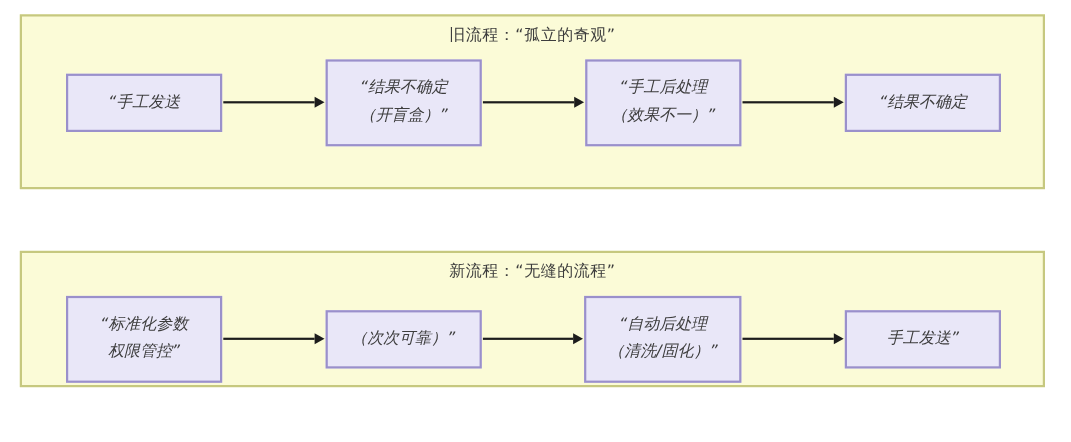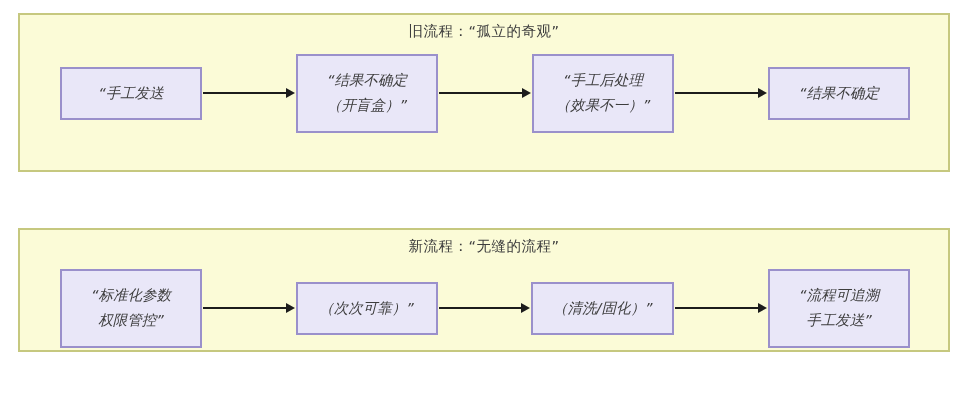--- a/index.html
+++ b/index.html
@@ -139,29 +139,29 @@
       <div class="node">
         <div class="node-line">（次次可靠）”</div>
       </div>
 
       <div class="arrow">
         <span class="shaft"></span>
         <span class="head"></span>
       </div>
 
       <div class="node">
+        <div class="node-line">“自动后处理</div>
         <div class="node-line">（清洗/固化）”</div>
       </div>
 
       <div class="arrow">
         <span class="shaft"></span>
         <span class="head"></span>
       </div>
 
       <div class="node">
-        <div class="node-line">“流程可追溯</div>
         <div class="node-line">手工发送”</div>
       </div>
 
     </div>
   </section>
 
 </div>
 
 </body></html>

